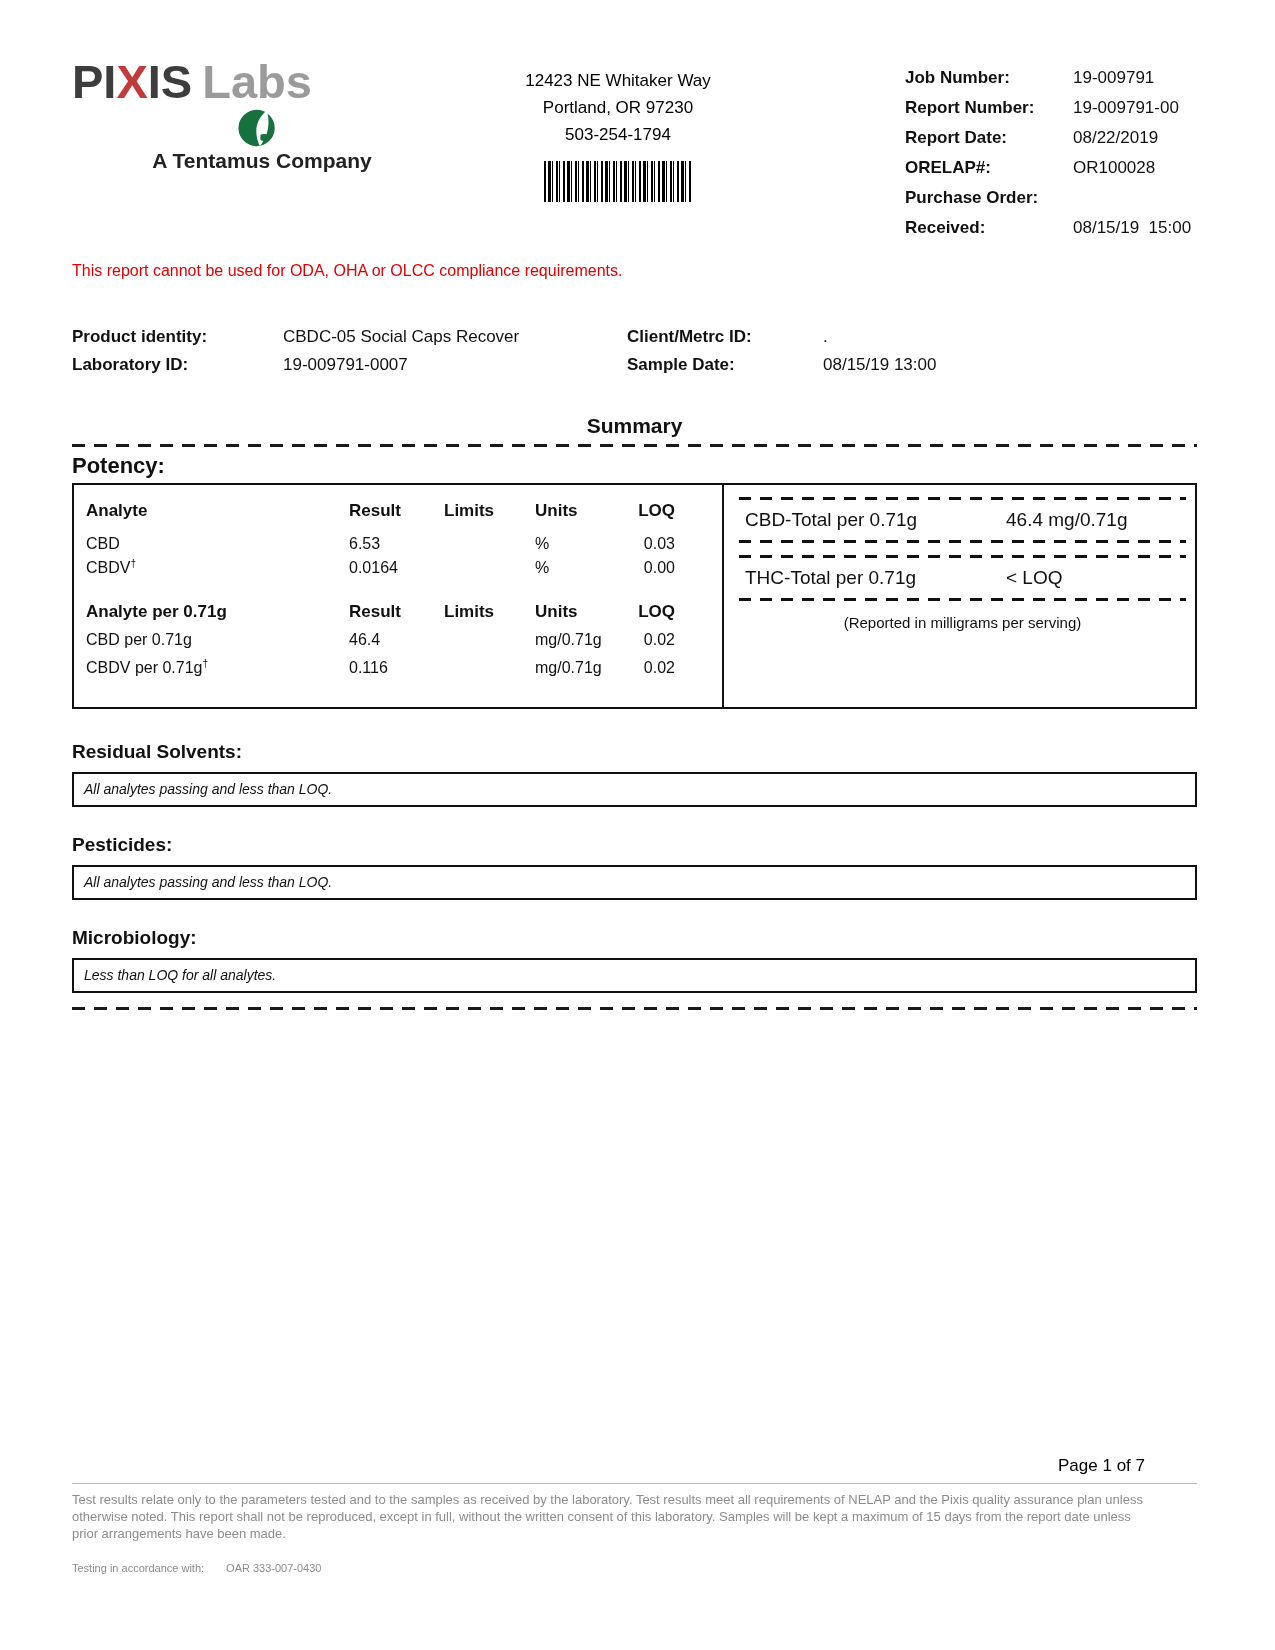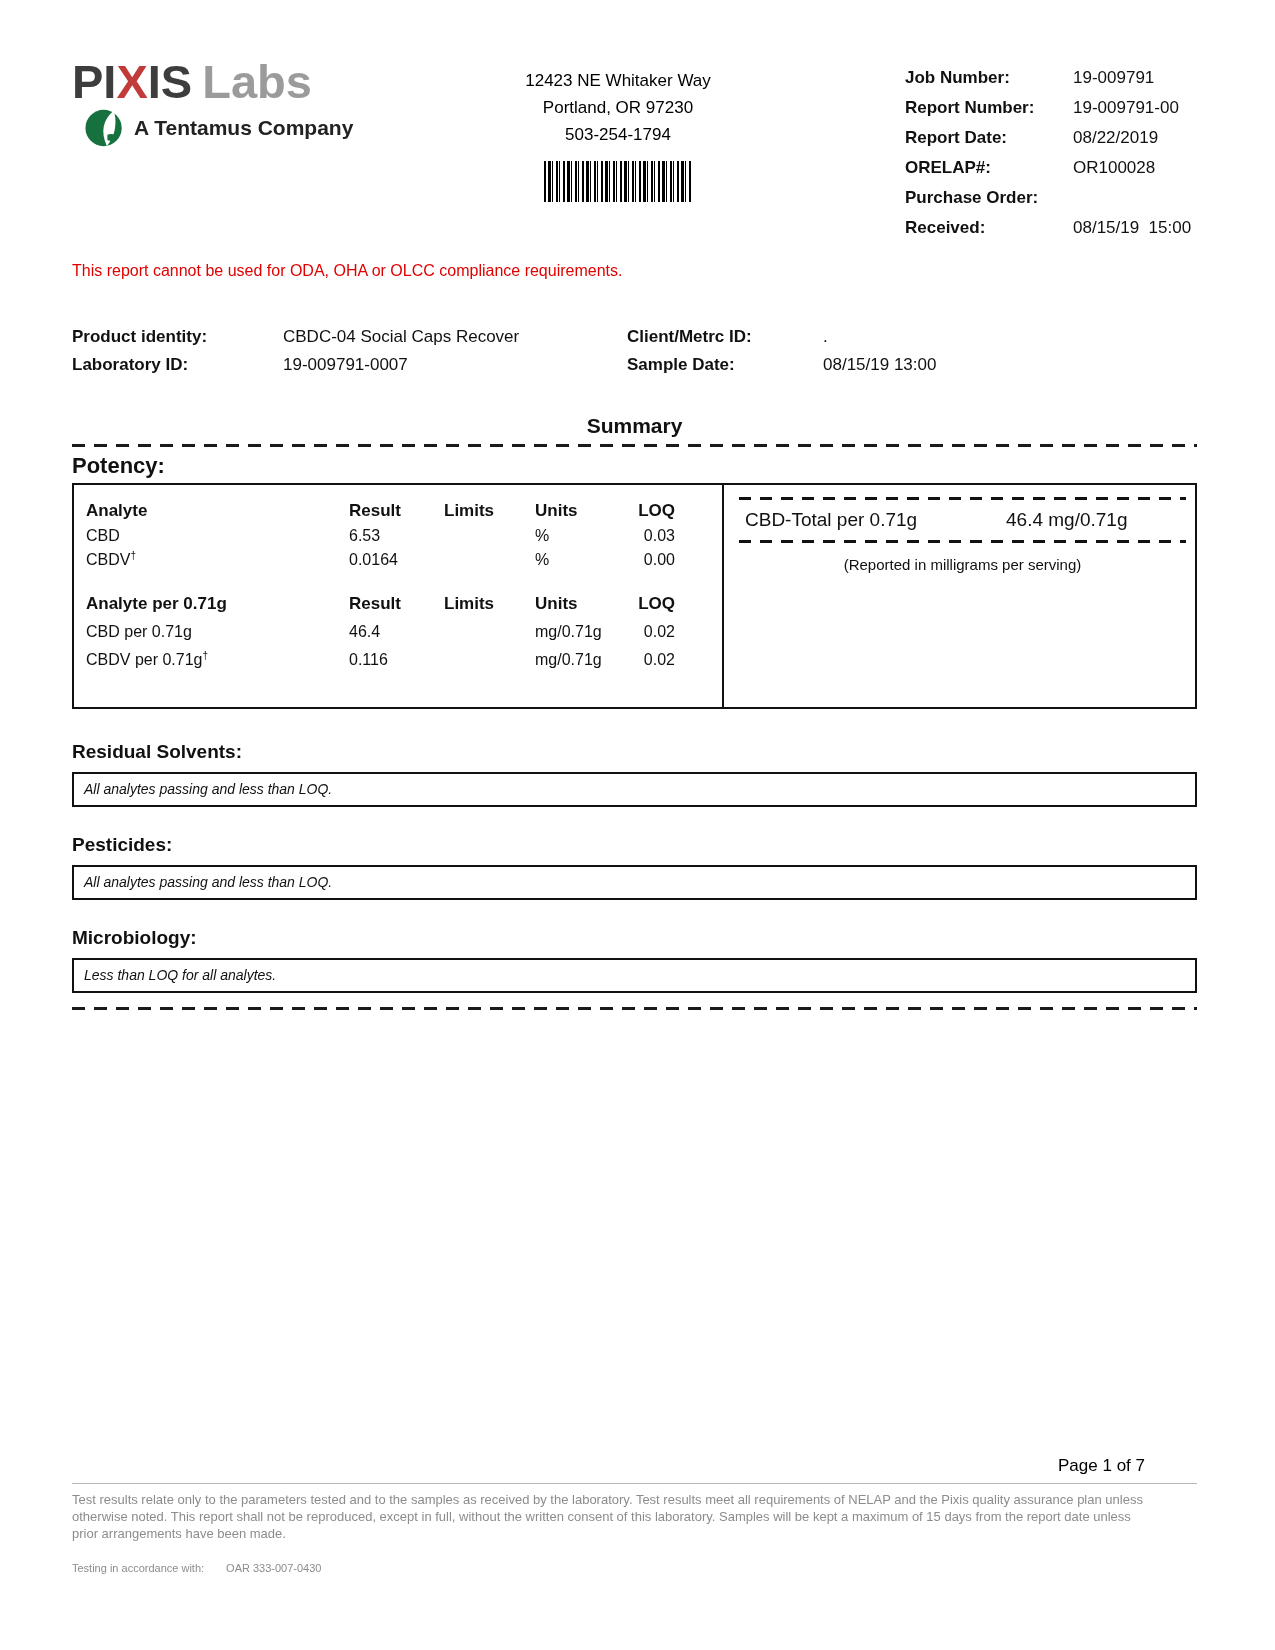--- a/index.html
+++ b/index.html
@@ -13,21 +13,21 @@
     overflow:hidden;
   }
   .content { padding:0 78px 0 72px; }
 
   
   .header { display:flex; padding-top:58px; }
   .logo-col { width:368px; }
   .brand { font-size:47px; font-weight:bold; color:#3d3d3d; line-height:1.0; white-space:nowrap; }
   .brand .x { color:#c13b3b; }
   .brand .labs { color:#9b9b9b; margin-left:10px; }
-  .tagline-row { display:flex; align-items:center; margin-top:2px; margin-left:12px; }
+  .tagline-row { display:flex; align-items:center; margin-top:2px; margin-left:12px;flex-direction:column; }
   .leaf { width:42px; height:42px; margin-right:8px; flex:0 0 auto; }
   .tagline { font-size:21px; font-weight:bold; color:#222; }
 
   .addr-col { width:272px; margin-left:42px; text-align:center; font-size:17px; line-height:27px; padding-top:9px; color:#000; }
   .barcode {
     width:148px; height:41px; margin:13px auto 0;
     background:repeating-linear-gradient(90deg,
       #000 0 2px, #fff 2px 4px, #000 4px 7px, #fff 7px 8px,
       #000 8px 9px, #fff 9px 12px, #000 12px 14px, #fff 14px 15px,
       #000 15px 16px, #fff 16px 19px);
@@ -63,21 +63,21 @@
   .trow.head { font-weight:bold; font-size:17px; }
   .cell { display:inline-block; }
   .c-analyte { width:263px; }
   .c-result  { width:95px; }
   .c-limits  { width:91px; }
   .c-units   { width:95px; }
   .c-loq     { width:45px; text-align:right; }
   sup { font-size:10px; line-height:0; }
   .t1 .trow + .trow,
   .t1 [data-bind-rows] .trow { margin-top:4px; }
-  .t1 [data-bind-rows] .trow:first-child { margin-top:5px; }
+  .t1 [data-bind-rows] .trow:first-child { margin-top:13px; }
   .t2 { margin-top:24px; }
   .t2 [data-bind-rows] .trow { margin-top:8px; }
 
   .pt-right { flex:1; padding:12px 9px 0 7px; font-size:19px; }
   .dash { height:3px; background:repeating-linear-gradient(90deg,#111 0 12px,transparent 12px 21px); }
   .total-row { display:flex; padding:10px 2px 10px 6px; line-height:20px; }
   .total-label { flex:1; }
   .total-value { width:178px; flex:0 0 auto; }
   .total-box + .total-box { margin-top:12px; }
   .totals-note { text-align:center; font-size:15px; margin-top:13px; color:#111; }
@@ -146,21 +146,21 @@
           <span class="info-value" data-bind="header.info.5.value">08/15/19  15:00</span>
         </div>
       </div>
     </div>
 
     <div class="warning" data-bind="warning">This report cannot be used for ODA, OHA or OLCC compliance requirements.</div>
 
     <div class="sample-grid">
       <div class="sample-row">
         <span class="s-label1" data-bind="sample.product_identity_label">Product identity:</span>
-        <span class="s-value1" data-bind="sample.product_identity">CBDC-04 Social Caps Recover</span>
+        <span class="s-value1" data-bind="sample.product_identity">CBDC-05 Social Caps Recover</span>
         <span class="s-label2" data-bind="sample.client_metrc_label">Client/Metrc ID:</span>
         <span class="s-value2" data-bind="sample.client_metrc">.</span>
       </div>
       <div class="sample-row">
         <span class="s-label1" data-bind="sample.laboratory_id_label">Laboratory ID:</span>
         <span class="s-value1" data-bind="sample.laboratory_id">19-009791-0007</span>
         <span class="s-label2" data-bind="sample.sample_date_label">Sample Date:</span>
         <span class="s-value2" data-bind="sample.sample_date">08/15/19 13:00</span>
       </div>
     </div>
@@ -225,20 +225,28 @@
       </div>
       <div class="pt-right">
         <div class="total-box">
           <div class="dash"></div>
           <div class="total-row">
             <span class="total-label" data-bind="potency.totals.0.label">CBD-Total per 0.71g</span>
             <span class="total-value" data-bind="potency.totals.0.value">46.4 mg/0.71g</span>
           </div>
           <div class="dash"></div>
         </div>
+        <div class="total-box">
+          <div class="dash"></div>
+          <div class="total-row">
+            <span class="total-label" data-bind="potency.totals.1.label">THC-Total per 0.71g</span>
+            <span class="total-value" data-bind="potency.totals.1.value">&lt; LOQ</span>
+          </div>
+          <div class="dash"></div>
+        </div>
         <div class="totals-note" data-bind="potency.totals_note">(Reported in milligrams per serving)</div>
       </div>
     </div>
 
     <div class="strip-heading h-residual" data-bind="sections.0.heading">Residual Solvents:</div>
     <div class="strip-box" data-bind="sections.0.text">All analytes passing and less than LOQ.</div>
 
     <div class="strip-heading h-pest" data-bind="sections.1.heading">Pesticides:</div>
     <div class="strip-box" data-bind="sections.1.text">All analytes passing and less than LOQ.</div>
 

